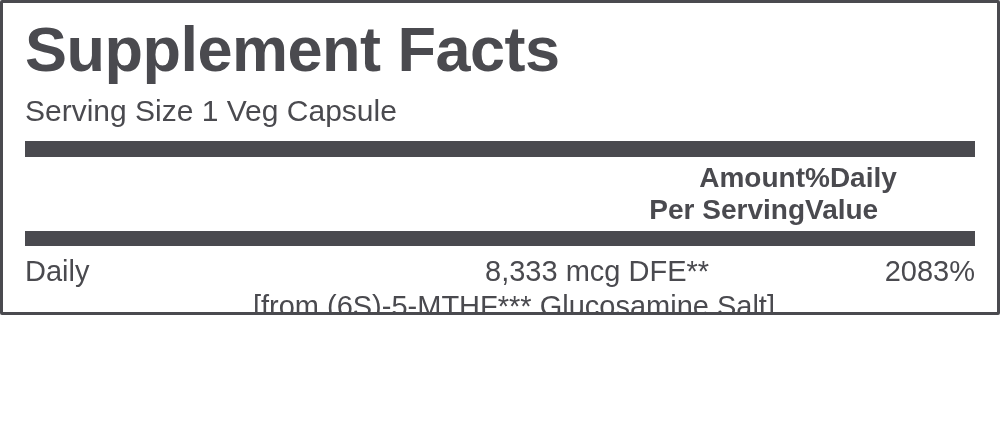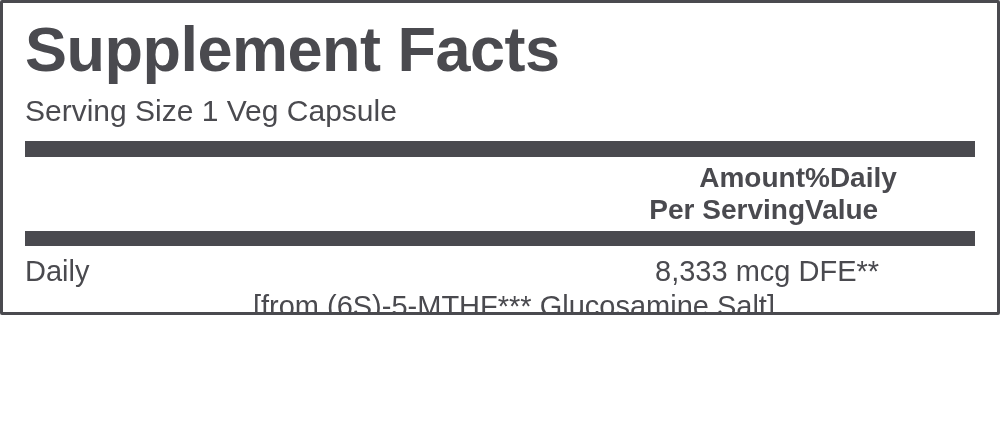--- a/index.html
+++ b/index.html
@@ -141,20 +141,21 @@
         <div>%Daily</div>
         <div>Value</div>
       </div>
     </div>
 
     <div class="rule-thick second"></div>
 
     <div class="nutrient-row">
       <div class="nutrient-name">Daily</div>
       <div class="nutrient-amount">8,333 mcg DFE**</div>
+      <div class="nutrient-dv">2083%</div>
     </div>
 
 
     <div class="sub-line wide">[from (6S)-5-MTHF*** Glucosamine Salt]</div>
 
     <div class="rule-thick bottom"></div>
 
   </div>
 </div>
 

